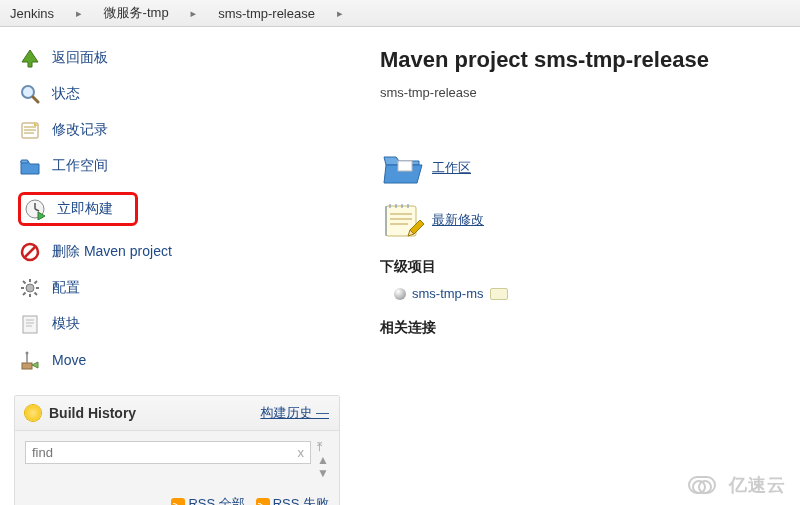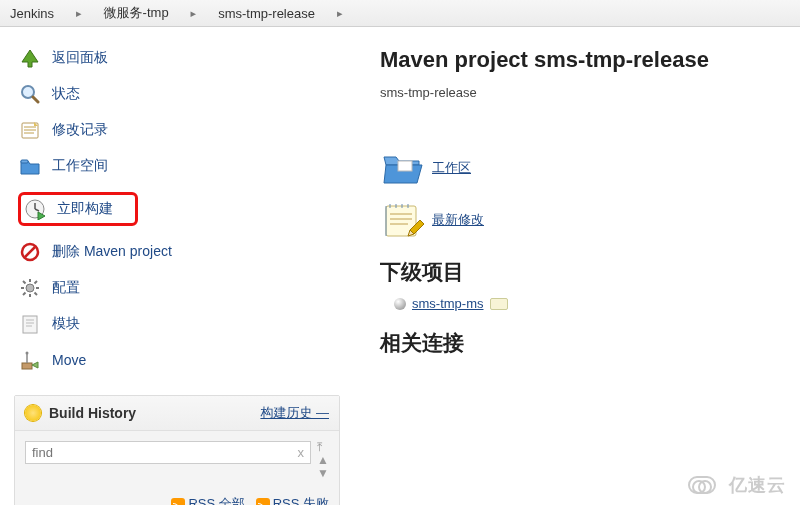--- a/index.html
+++ b/index.html
@@ -30,21 +30,21 @@
 .rss-ico { display:inline-block; width:14px; height:14px; background:#f90; border-radius:3px; position:relative; vertical-align:middle; margin-right:3px; }
 .rss-ico::before { content:""; position:absolute; left:3px; bottom:3px; width:2px; height:2px; background:#fff; border-radius:50%; }
 .rss-ico::after { content:""; position:absolute; left:2px; bottom:2px; width:6px; height:6px; border:1.5px solid #fff; border-left:none; border-bottom:none; border-radius:0 8px 0 0; }
 
 .main { flex: 1; padding: 20px 2px 10px 30px; }
 .main h1 { font-size: 22px; font-weight: bold; margin-bottom: 12px; color: #222; }
 .main .desc { color: #444; margin-bottom: 48px; font-size: 13px; }
 .link-row { display: flex; align-items: center; gap: 8px; margin-bottom: 12px; }
 .link-row .big-ico { width: 44px; height: 40px; display:flex; align-items:center; justify-content:center; }
 .link-row a { text-decoration: underline; color: #204a87; font-size: 13px; }
-.main h2 { font-size: 21px; font-weight: bold; margin: 18px 0 10px; color: #222; }
+.main h2 { font-size: 14px; font-weight: bold; margin: 18px 0 10px; color: #222; }
 .sub-row { display:flex; align-items:center; gap:6px; margin-left: 14px; font-size: 13px; }
 .ball { width:12px; height:12px; background: radial-gradient(circle at 35% 30%, #fff, #bbb 55%, #888); border-radius:50%; }
 .job-ico { width:18px; height:12px; background:#f8f4d6; border:1px solid #cc9; border-radius:2px; position:relative; }
 
 .sun { width:16px; height:16px; border-radius:50%; background: radial-gradient(circle,#ffe27a,#f5c100); box-shadow: 0 0 0 1px #e0b000; }
 .watermark { position:absolute; right:14px; bottom:8px; color:#ccc; font-size:18px; font-weight:bold; letter-spacing:1px; display:flex; align-items:center; gap:13px; }
 .watermark .logo { width:28px; height:18px; border:2px solid #ccc; border-radius:10px; position:relative; }
 .watermark .logo::before, .watermark .logo::after { content:""; position:absolute; width:10px; height:10px; border:2px solid #ccc; border-radius:50%; top:2px; }
 .watermark .logo::before { left:2px; } .watermark .logo::after { right:2px; }
 </style>
@@ -223,21 +223,21 @@
             <polygon points="30,30 40,20 44,24 34,34" fill="#e0b000" stroke="#a07800"></polygon>
             <polygon points="30,30 34,34 28,36" fill="#f5deb3" stroke="#a07800"></polygon>
           </svg>
         </span>
       <a>最新修改</a>
     </div>
 
     <h2>下级项目</h2>
     <div class="sub-row">
       <span class="ball"></span>
-      <a style="text-decoration:underline;">sms-tmp-ms</a>
+      <a style="">sms-tmp-ms</a>
       <span class="job-ico"></span>
     </div>
 
     <h2>相关连接</h2>
   </div>
 </div>
 
 <div class="watermark">
   <span class="logo"></span>
   <span>亿速云</span>

